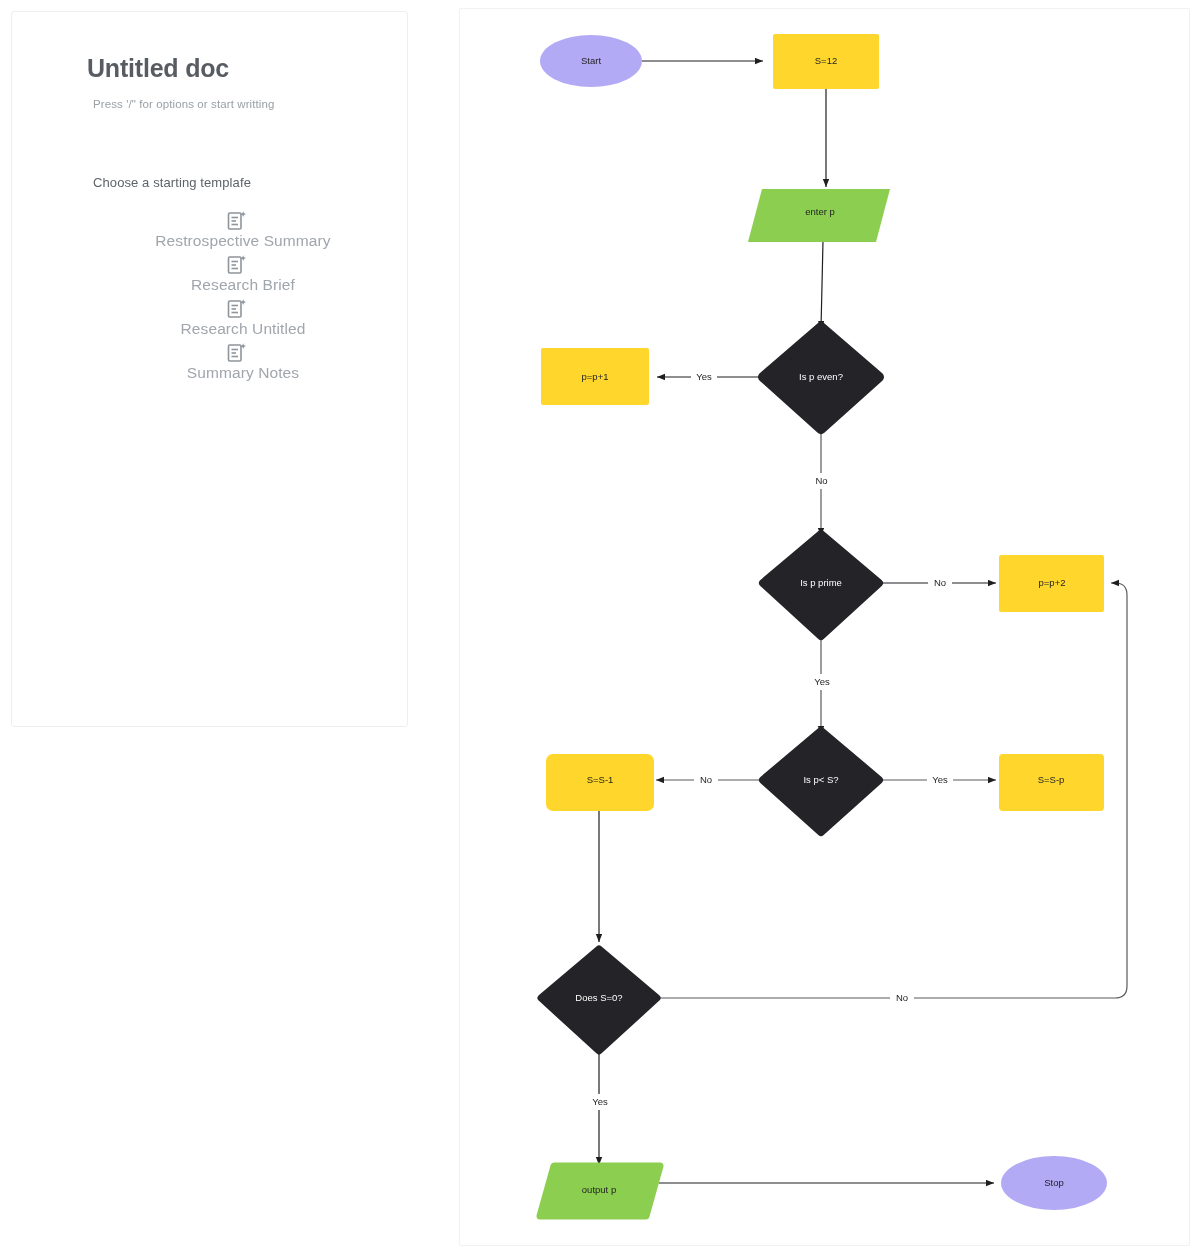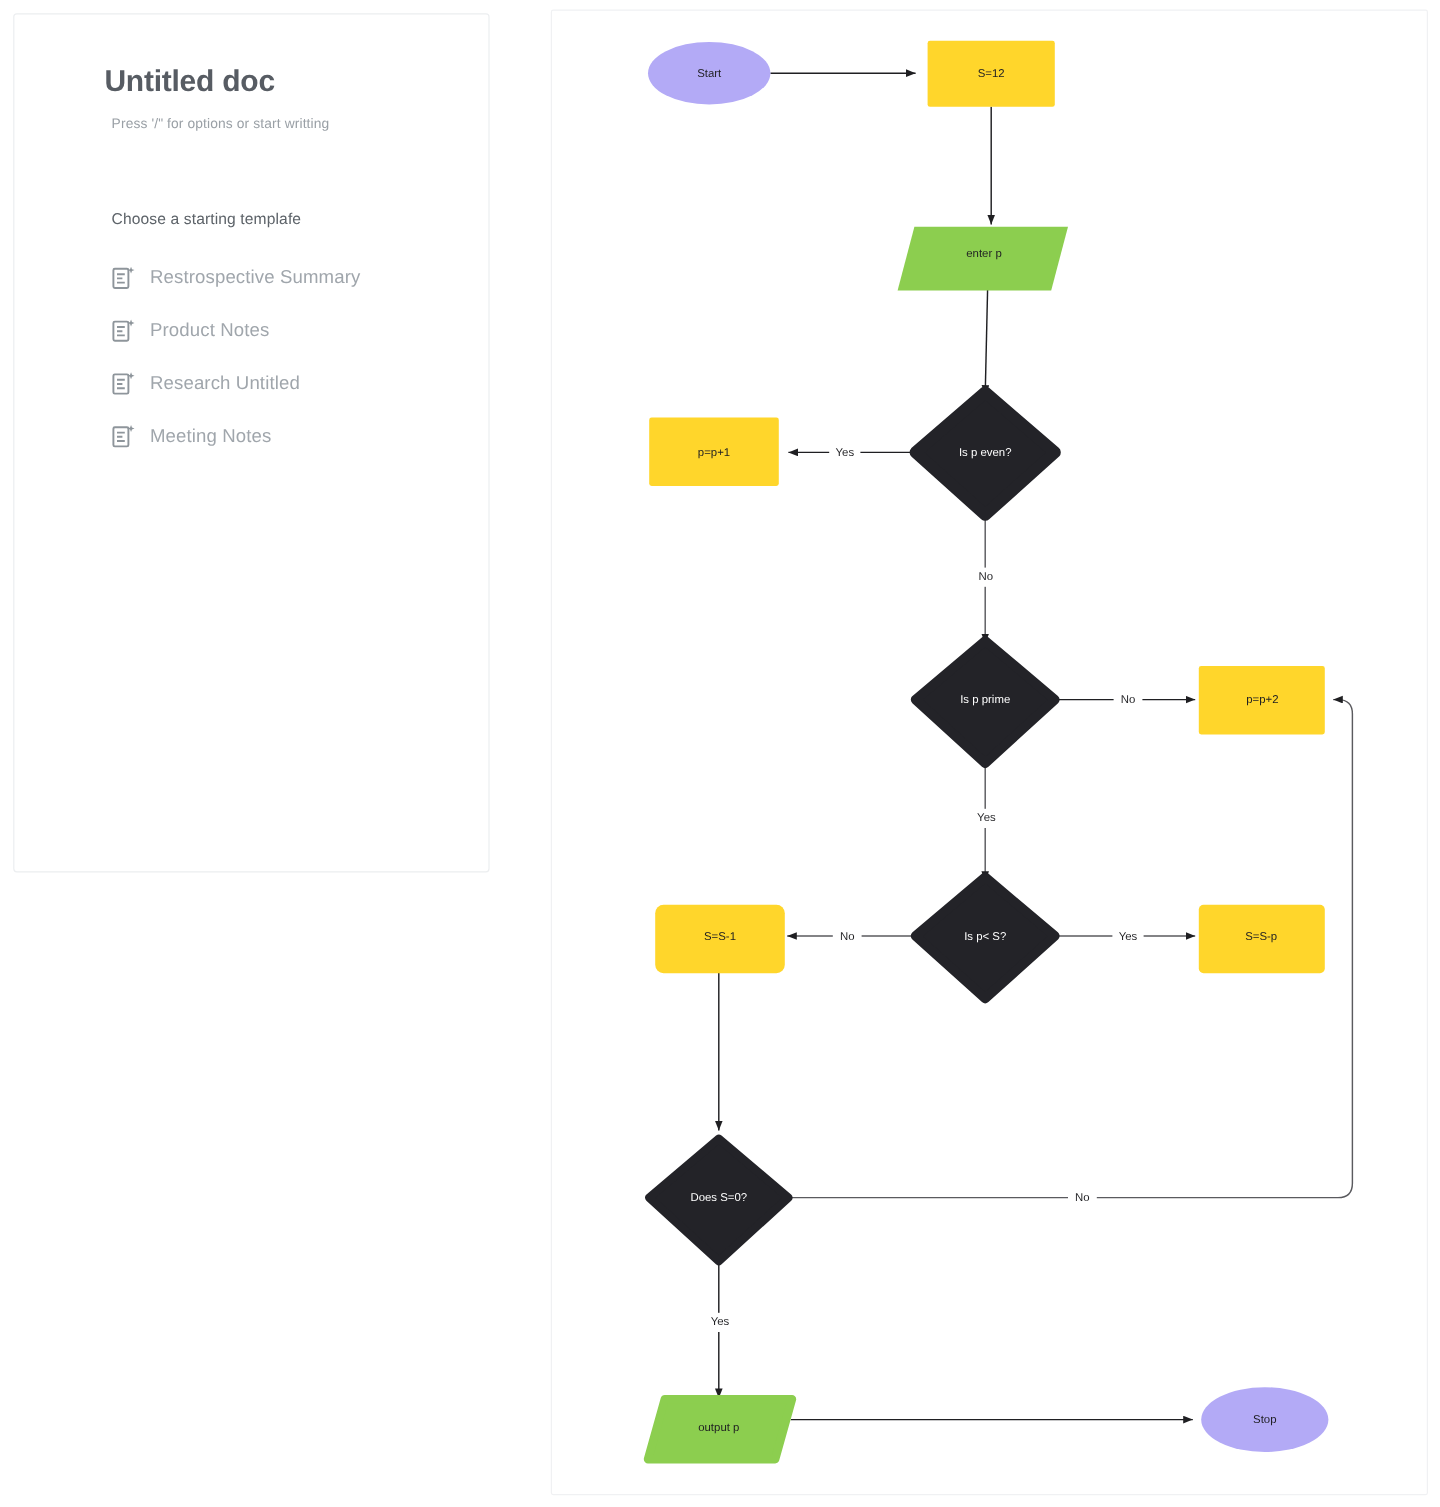--- a/index.html
+++ b/index.html
@@ -25,21 +25,21 @@
   .doc-sub{
     position:absolute;left:81px;top:86px;
     font-size:11.5px;color:#9aa0a6;letter-spacing:0.1px;
   }
   .tmpl-head{
     position:absolute;left:81px;top:163px;
     font-size:13px;font-weight:normal;color:#5d6369;letter-spacing:0.1px;
   }
   .tmpl-list{position:absolute;left:81px;top:198px;width:300px;}
   .tmpl-item{
-    display:flex;align-items:center;height:44px;cursor:pointer;
+    display:flex;align-items:center;height:44px;cursor:pointer;flex-direction:column;
   }
   .tmpl-icon{
     width:20px;height:22px;margin-right:12px;flex:0 0 20px;
     display:flex;align-items:center;justify-content:center;
   }
   .tmpl-label{
     font-size:15.5px;color:#a0a6ac;letter-spacing:0.1px;
   }
 
   
@@ -94,21 +94,21 @@
       <div class="tmpl-item">
         <span class="tmpl-icon">
           <svg width="20" height="22" viewBox="0 0 20 22">
             <rect x="1.5" y="3" width="12.5" height="16" rx="1.2" fill="none" stroke="#8e959b" stroke-width="1.6"></rect>
             <line x1="4.5" y1="7.5" x2="11" y2="7.5" stroke="#8e959b" stroke-width="1.6"></line>
             <line x1="4.5" y1="11" x2="9" y2="11" stroke="#8e959b" stroke-width="1.6"></line>
             <line x1="4.5" y1="14.5" x2="11" y2="14.5" stroke="#8e959b" stroke-width="1.6"></line>
             <path d="M16.2 1.2 L17.0 3.3 L19.1 4.1 L17.0 4.9 L16.2 7.0 L15.4 4.9 L13.3 4.1 L15.4 3.3 Z" fill="#8e959b"></path>
           </svg>
         </span>
-        <span class="tmpl-label">Product Notes</span>
+        <span class="tmpl-label">Research Brief</span>
       </div>
 
       <div class="tmpl-item">
         <span class="tmpl-icon">
           <svg width="20" height="22" viewBox="0 0 20 22">
             <rect x="1.5" y="3" width="12.5" height="16" rx="1.2" fill="none" stroke="#8e959b" stroke-width="1.6"></rect>
             <line x1="4.5" y1="7.5" x2="11" y2="7.5" stroke="#8e959b" stroke-width="1.6"></line>
             <line x1="4.5" y1="11" x2="9" y2="11" stroke="#8e959b" stroke-width="1.6"></line>
             <line x1="4.5" y1="14.5" x2="11" y2="14.5" stroke="#8e959b" stroke-width="1.6"></line>
             <path d="M16.2 1.2 L17.0 3.3 L19.1 4.1 L17.0 4.9 L16.2 7.0 L15.4 4.9 L13.3 4.1 L15.4 3.3 Z" fill="#8e959b"></path>
@@ -120,21 +120,21 @@
       <div class="tmpl-item">
         <span class="tmpl-icon">
           <svg width="20" height="22" viewBox="0 0 20 22">
             <rect x="1.5" y="3" width="12.5" height="16" rx="1.2" fill="none" stroke="#8e959b" stroke-width="1.6"></rect>
             <line x1="4.5" y1="7.5" x2="11" y2="7.5" stroke="#8e959b" stroke-width="1.6"></line>
             <line x1="4.5" y1="11" x2="9" y2="11" stroke="#8e959b" stroke-width="1.6"></line>
             <line x1="4.5" y1="14.5" x2="11" y2="14.5" stroke="#8e959b" stroke-width="1.6"></line>
             <path d="M16.2 1.2 L17.0 3.3 L19.1 4.1 L17.0 4.9 L16.2 7.0 L15.4 4.9 L13.3 4.1 L15.4 3.3 Z" fill="#8e959b"></path>
           </svg>
         </span>
-        <span class="tmpl-label">Meeting Notes</span>
+        <span class="tmpl-label">Summary Notes</span>
       </div>
 
     </div>
   </div>
 
   <div class="canvas">
     <svg width="731" height="1238" viewBox="0 0 731 1238">
       <defs>
         <marker id="ah" markerWidth="9" markerHeight="9" refX="8" refY="3.2" orient="auto" markerUnits="userSpaceOnUse">
           <path d="M0,0 L8,3.2 L0,6.4 z" fill="#1f1f22"></path>

